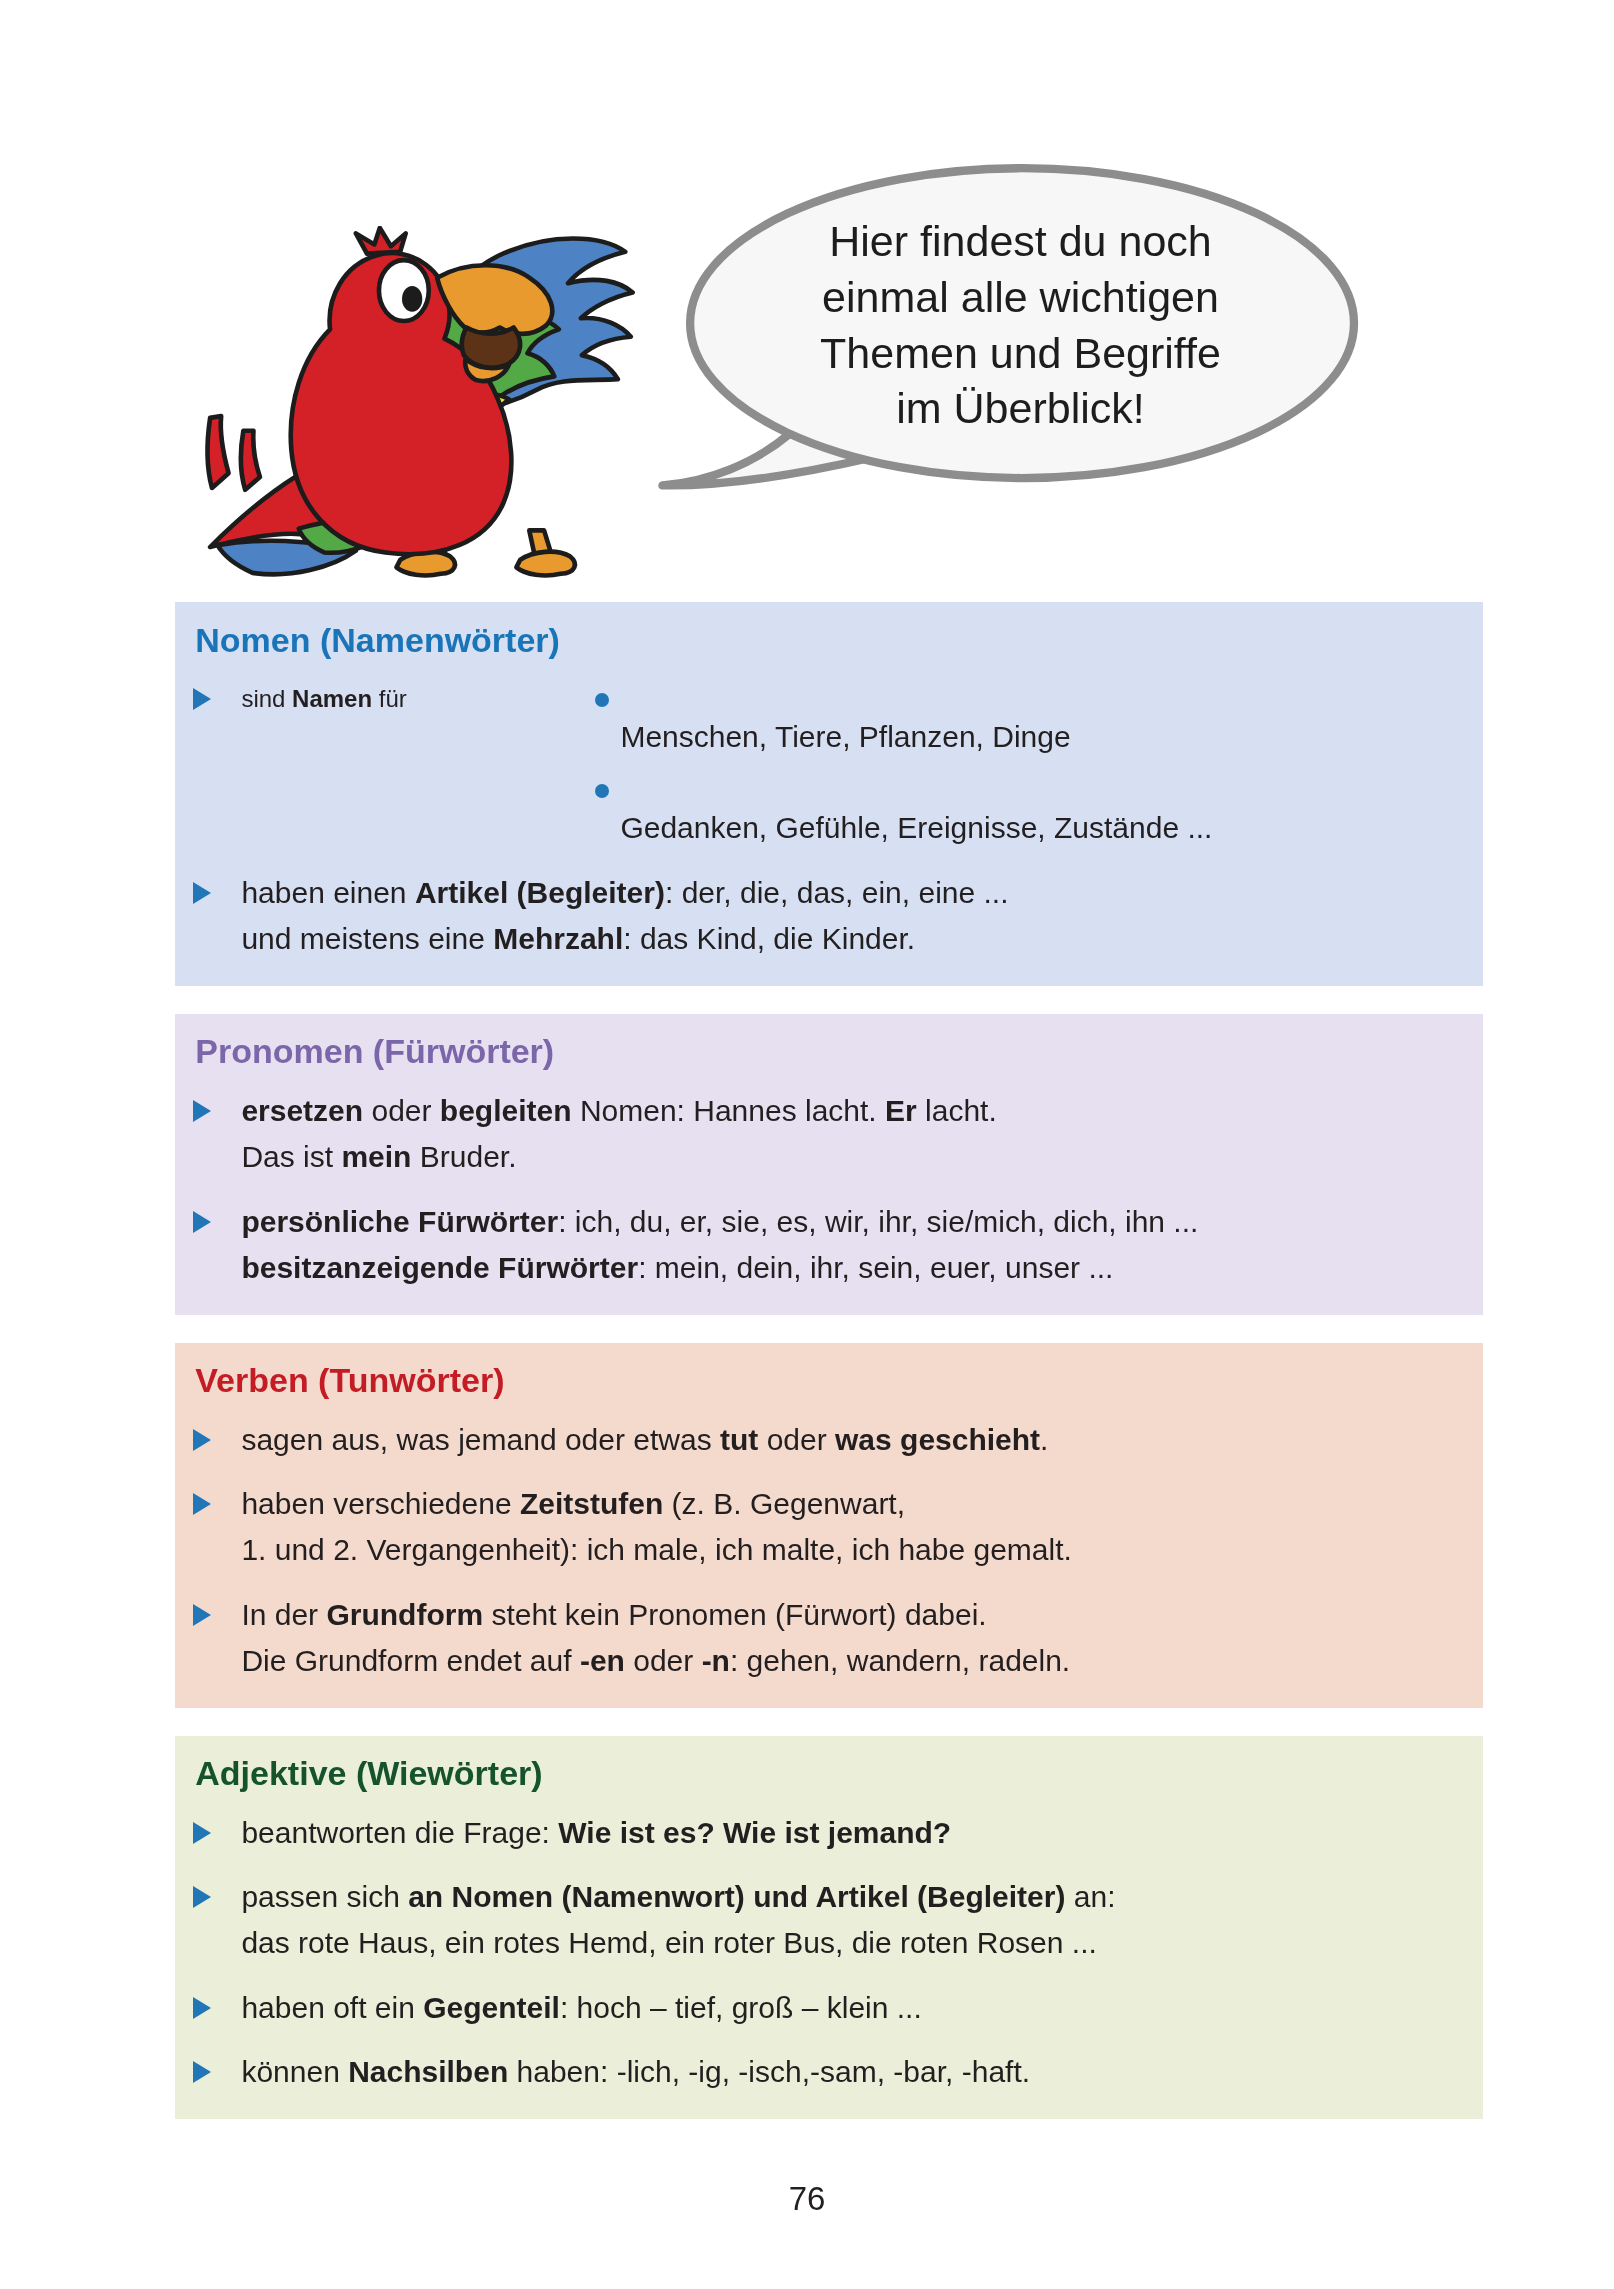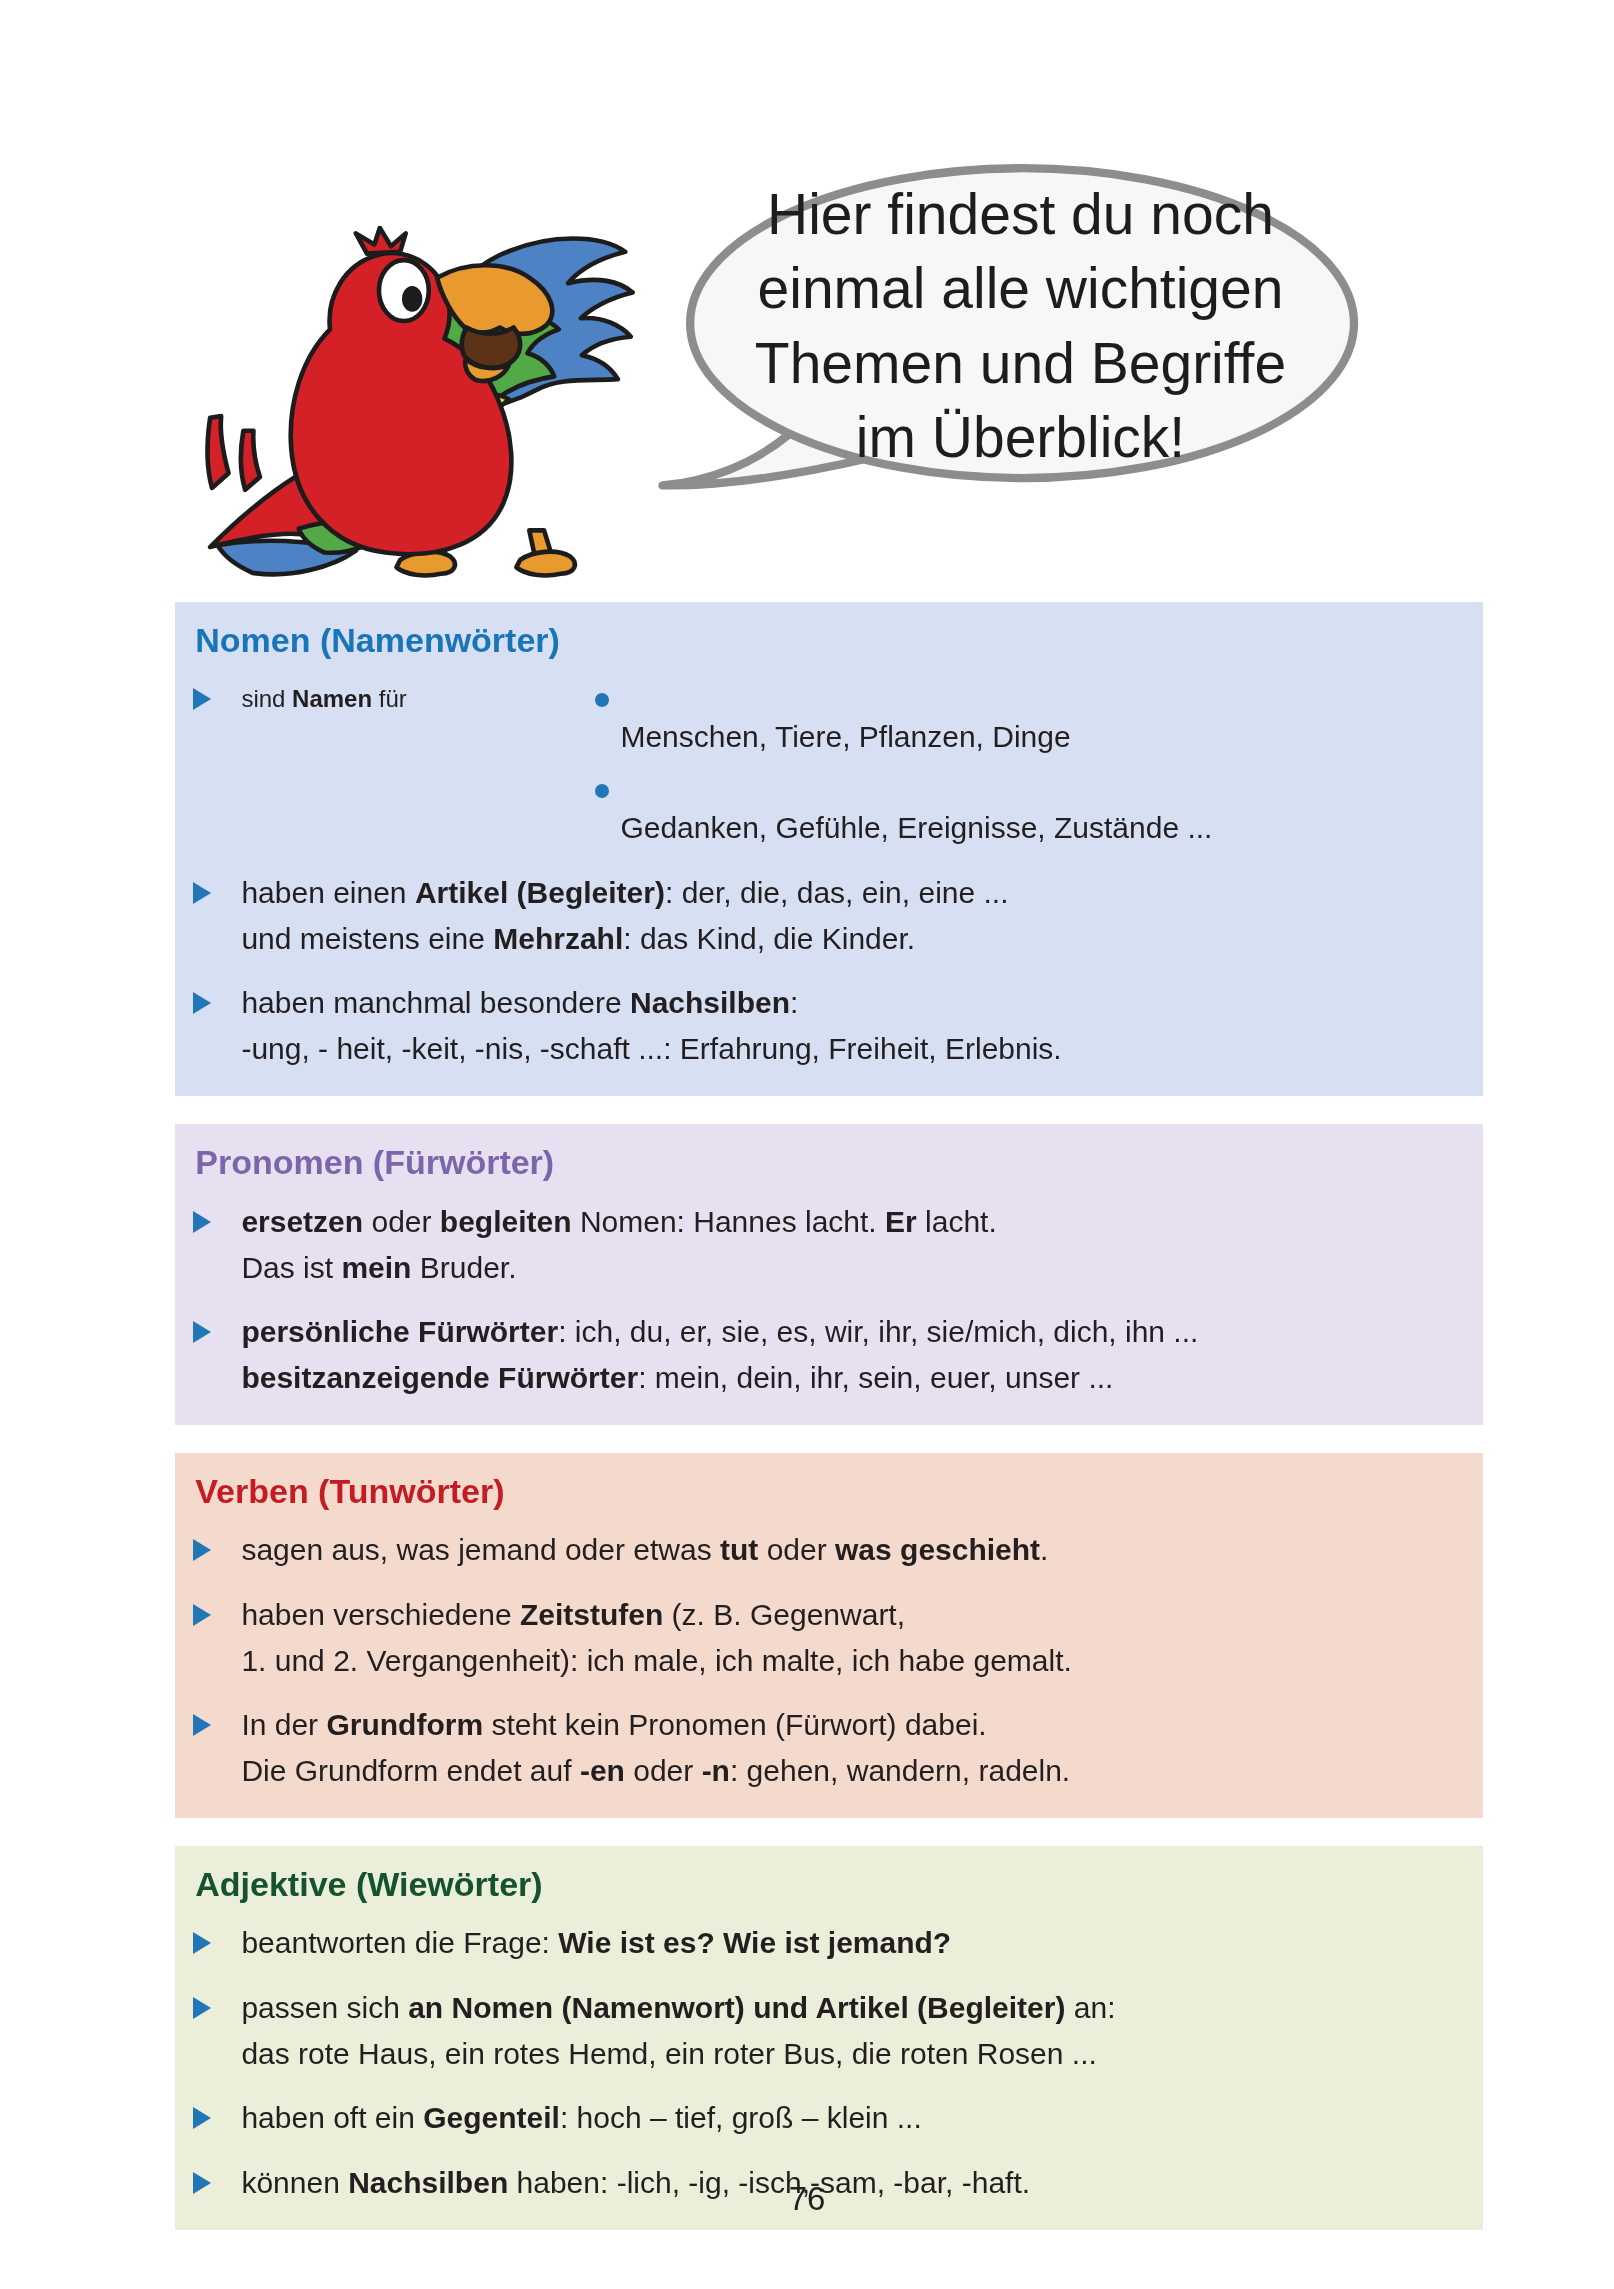--- a/index.html
+++ b/index.html
@@ -10,21 +10,21 @@
     color:#231f20;
   }
   .hero { position:absolute; left:0; top:0; width:1614px; height:602px; }
   .parrot { position:absolute; left:162px; top:226px; width:480px; height:369px; }
   .bubble { position:absolute; left:651px; top:159px; width:720px; height:355px; }
   .bubble-shape { position:absolute; left:0; top:0; width:100%; height:100%; }
   .bubble-text {
     position:absolute; left:65px; top:28px; width:609px; height:277px;
     display:flex; align-items:center; justify-content:center;
     text-align:center; white-space:pre-line;
-    font-size:57px; line-height:1.30; color:#1d1d1d;
+    font-size:43px; line-height:1.30; color:#1d1d1d;
   }
   .main { position:absolute; left:175px; top:602px; width:1308px; }
   .section { width:100%; padding:18.5px 24px 24px 16.6px; margin-bottom:28px; }
   .section.nomen     { background:#d6e0f2; }
   .section.pronomen  { background:#e6e0f1; }
   .section.verben    { background:#f4dacd; }
   .section.adjektive { background:#ebeed8; }
   .section-title { font-size:34px; font-weight:700; margin-bottom:16.6px; padding-left:3.7px; }
   .nomen     .section-title { color:#1a74b8; }
   .pronomen  .section-title { color:#7b66aa; }
@@ -111,27 +111,20 @@
         </div>
       </div>
     </div>
     <div class="bullet-group">
       <span class="tri"></span>
       <div class="lines">
         <div class="line"><span>haben einen </span><span class="b">Artikel (Begleiter)</span><span>: der, die, das, ein, eine ...</span></div>
         <div class="line"><span>und meistens eine </span><span class="b">Mehrzahl</span><span>: das Kind, die Kinder.</span></div>
       </div>
     </div>
-    <div class="bullet-group">
-      <span class="tri"></span>
-      <div class="lines">
-        <div class="line"><span>haben manchmal besondere </span><span class="b">Nachsilben</span><span>:</span></div>
-        <div class="line"><span>-ung, - heit, -keit, -nis, -schaft ...: Erfahrung, Freiheit, Erlebnis.</span></div>
-      </div>
-    </div>
   </div>
 
   <div class="section pronomen">
     <div class="section-title">Pronomen (Fürwörter)</div>
     <div class="bullet-group first">
       <span class="tri"></span>
       <div class="lines">
         <div class="line"><span class="b">ersetzen</span><span> oder </span><span class="b">begleiten</span><span> Nomen: Hannes lacht. </span><span class="b">Er</span><span> lacht.</span></div>
         <div class="line"><span>Das ist </span><span class="b">mein</span><span> Bruder.</span></div>
       </div>

